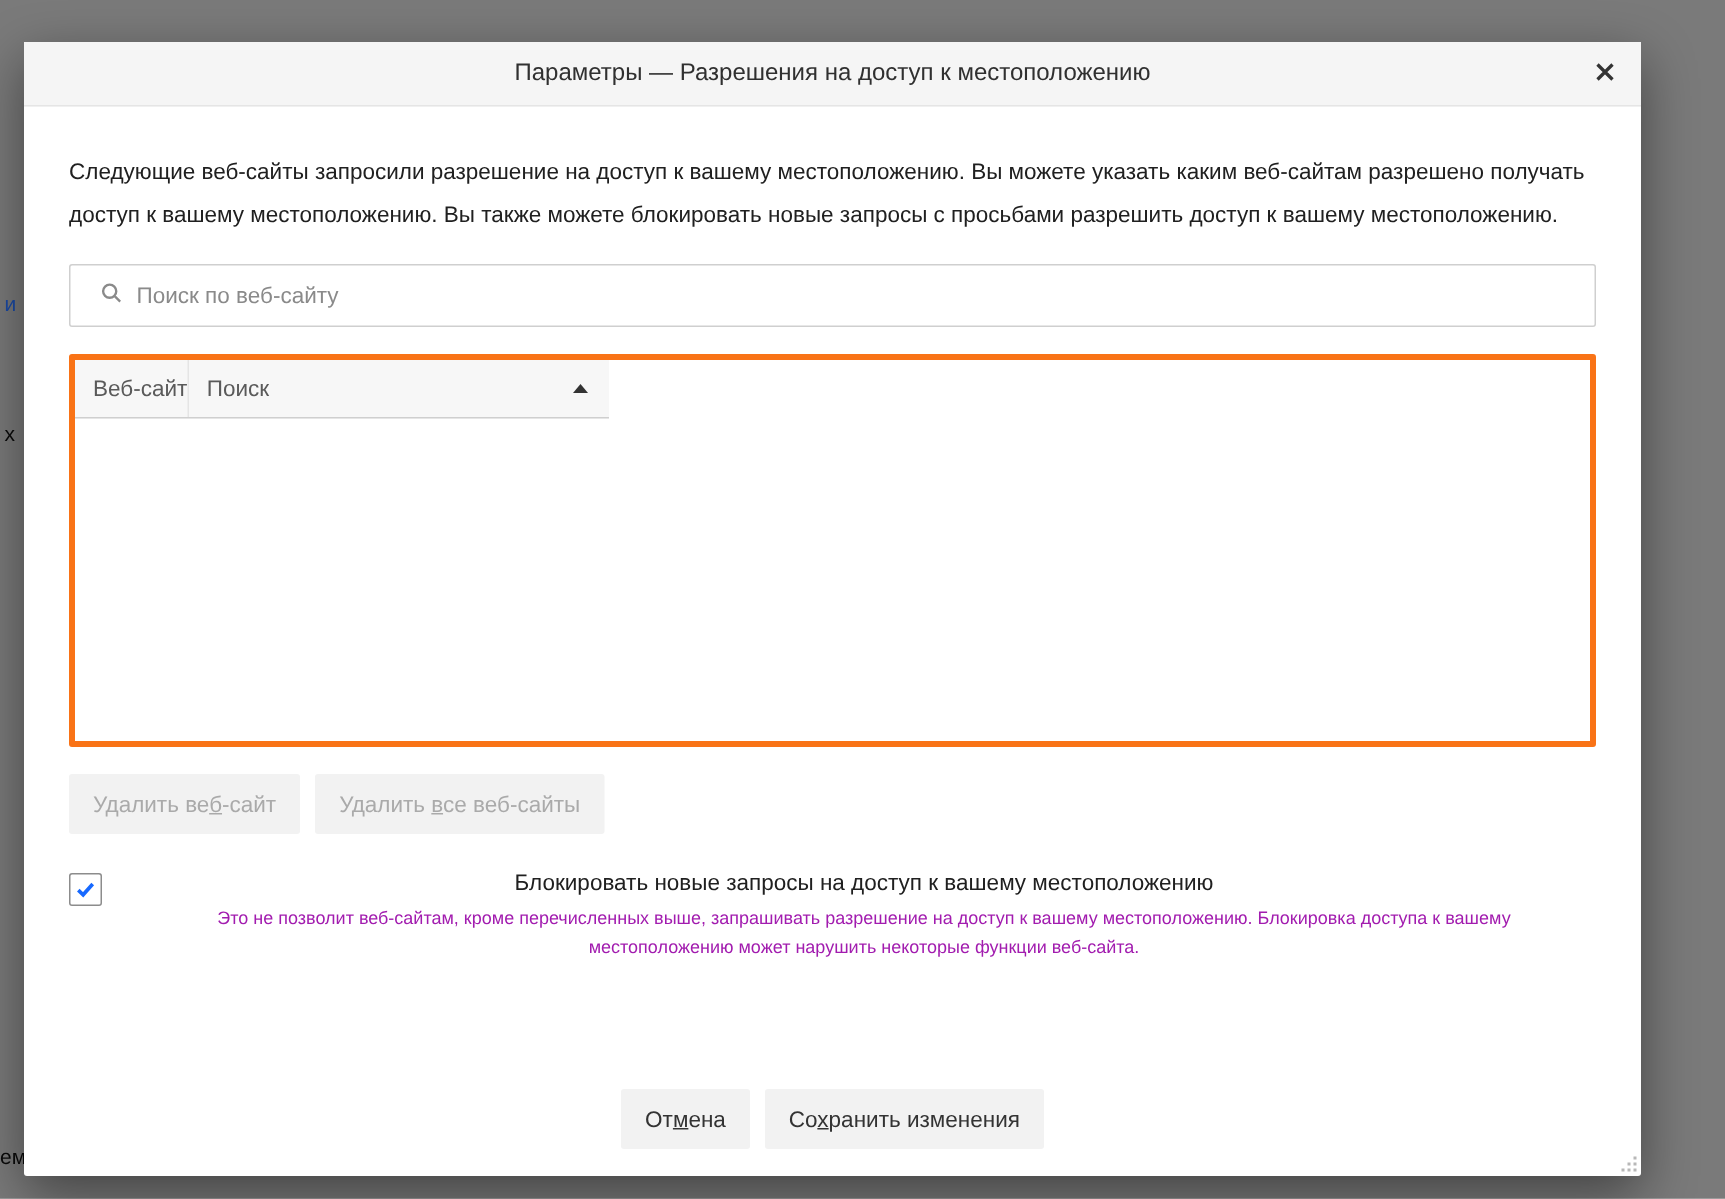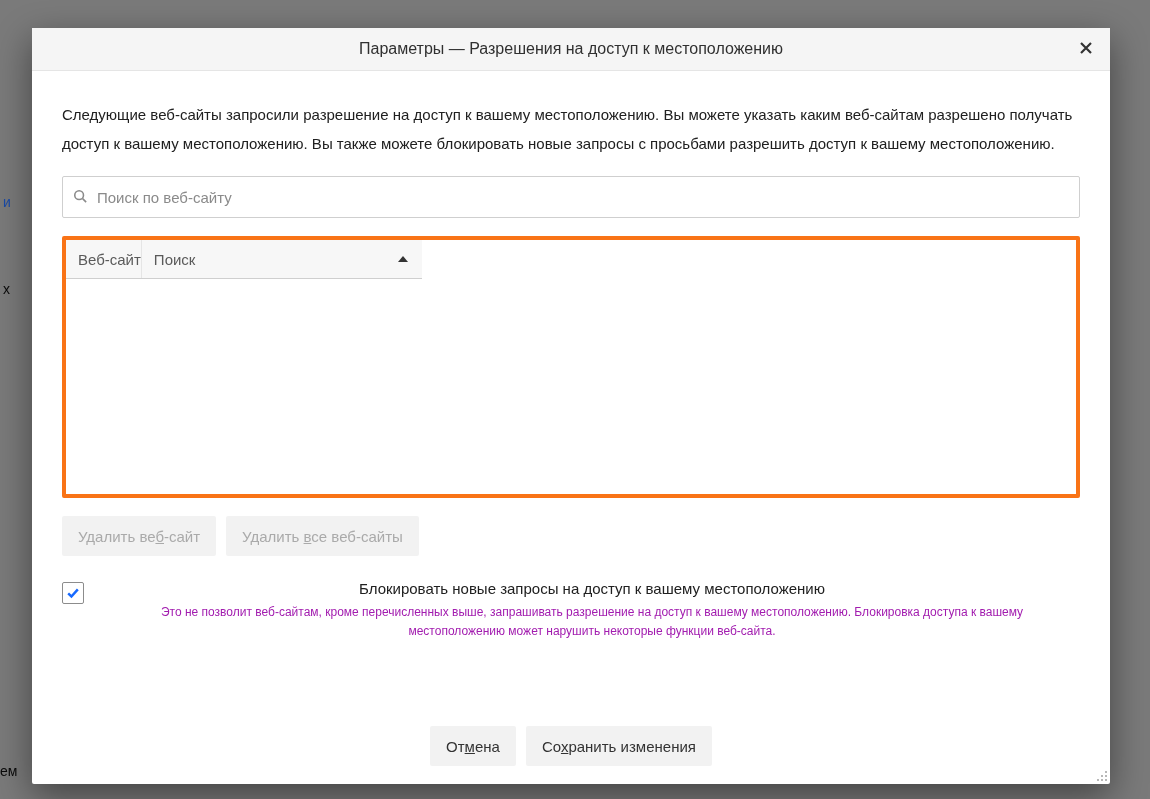--- a/index.html
+++ b/index.html
@@ -14,21 +14,21 @@
     color: #202020;
   }
   .backdrop-text {
     position: absolute;
     color: #1a4aa5;
     left: 0;
     font-size: 14px;
   }
   .dialog {
     position: absolute;
-    left: 32px;
+    left: 16px;
     top: 28px;
     width: 1078px;
     height: 756px;
     background: #ffffff;
     box-shadow: 0 12px 36px rgba(0,0,0,0.45);
     border-radius: 2px;
     display: flex;
     flex-direction: column;
   }
   .dialog-header {
@@ -66,21 +66,21 @@
     font-size: 15px;
     color: #202020;
     margin-bottom: 18px;
   }
   .search-wrap {
     border: 1px solid #cfcfcf;
     border-radius: 2px;
     height: 40px;
     display: flex;
     align-items: center;
-    padding: 0 10px;
+    padding: 0 20px;
     margin-bottom: 18px;
   }
   .search-wrap svg { width: 14px; height: 14px; stroke: #8a8a8a; fill: none; stroke-width: 1.8; margin-right: 8px;}
   .search-input {
     flex: 1;
     border: none;
     outline: none;
     font-size: 15px;
     color: #333;
     background: transparent;

